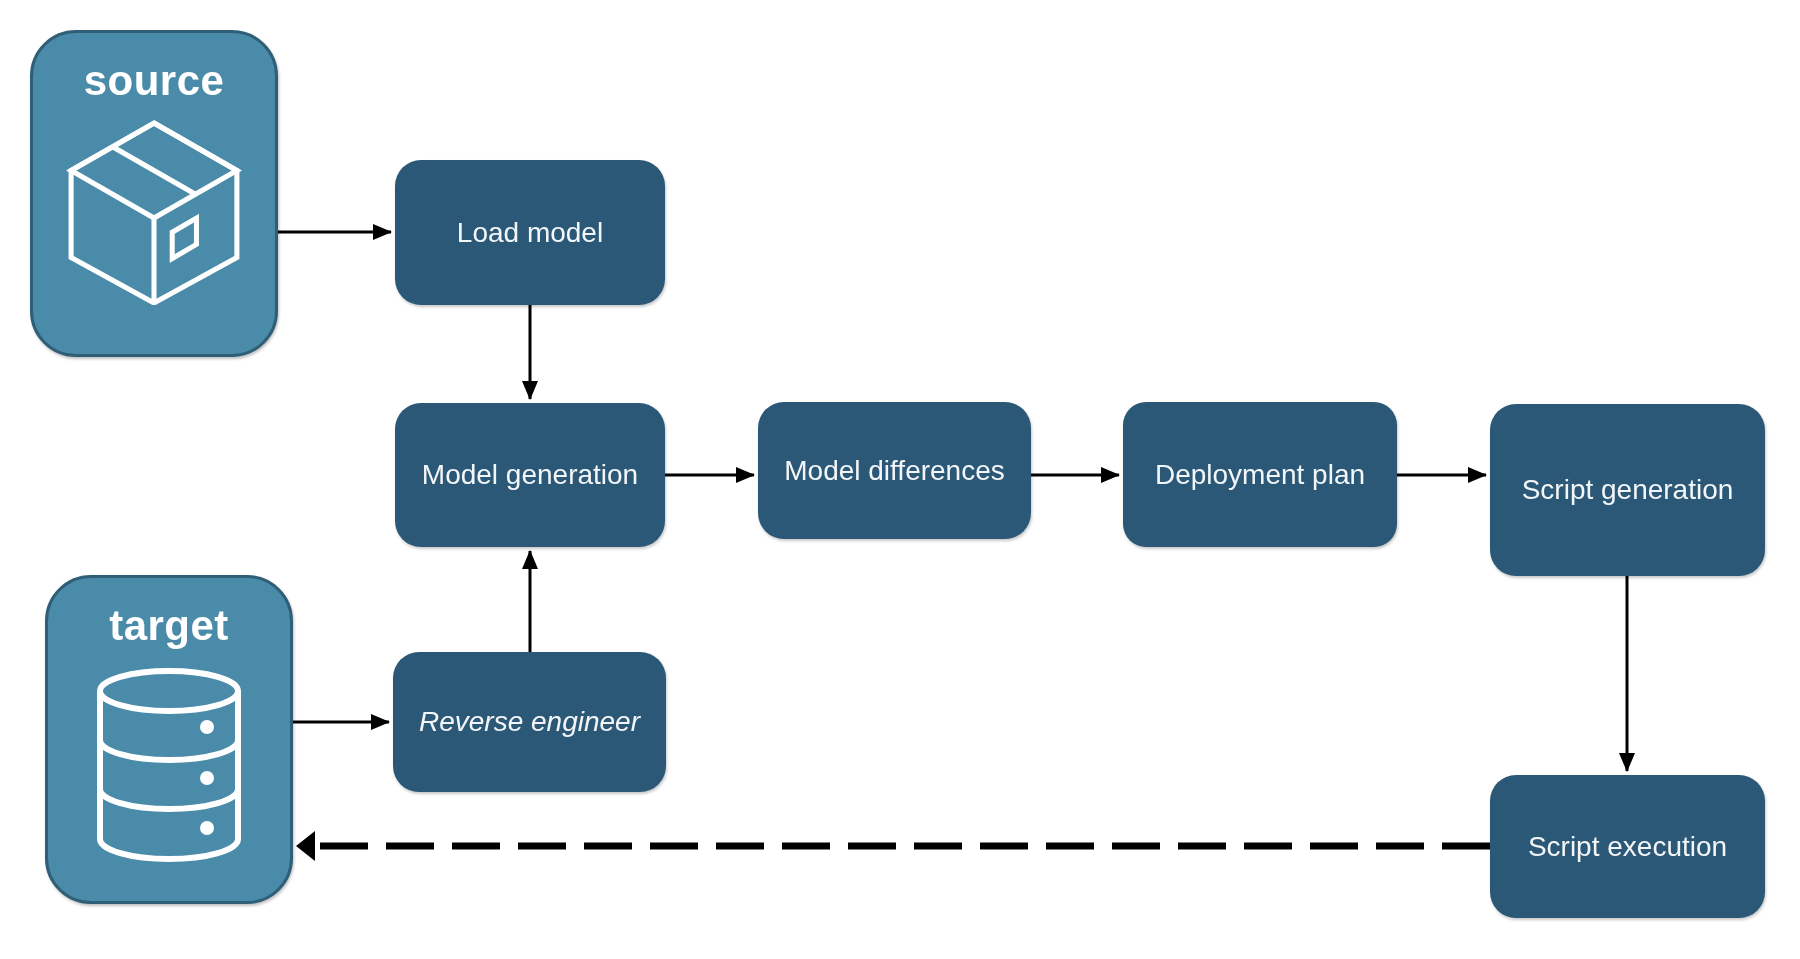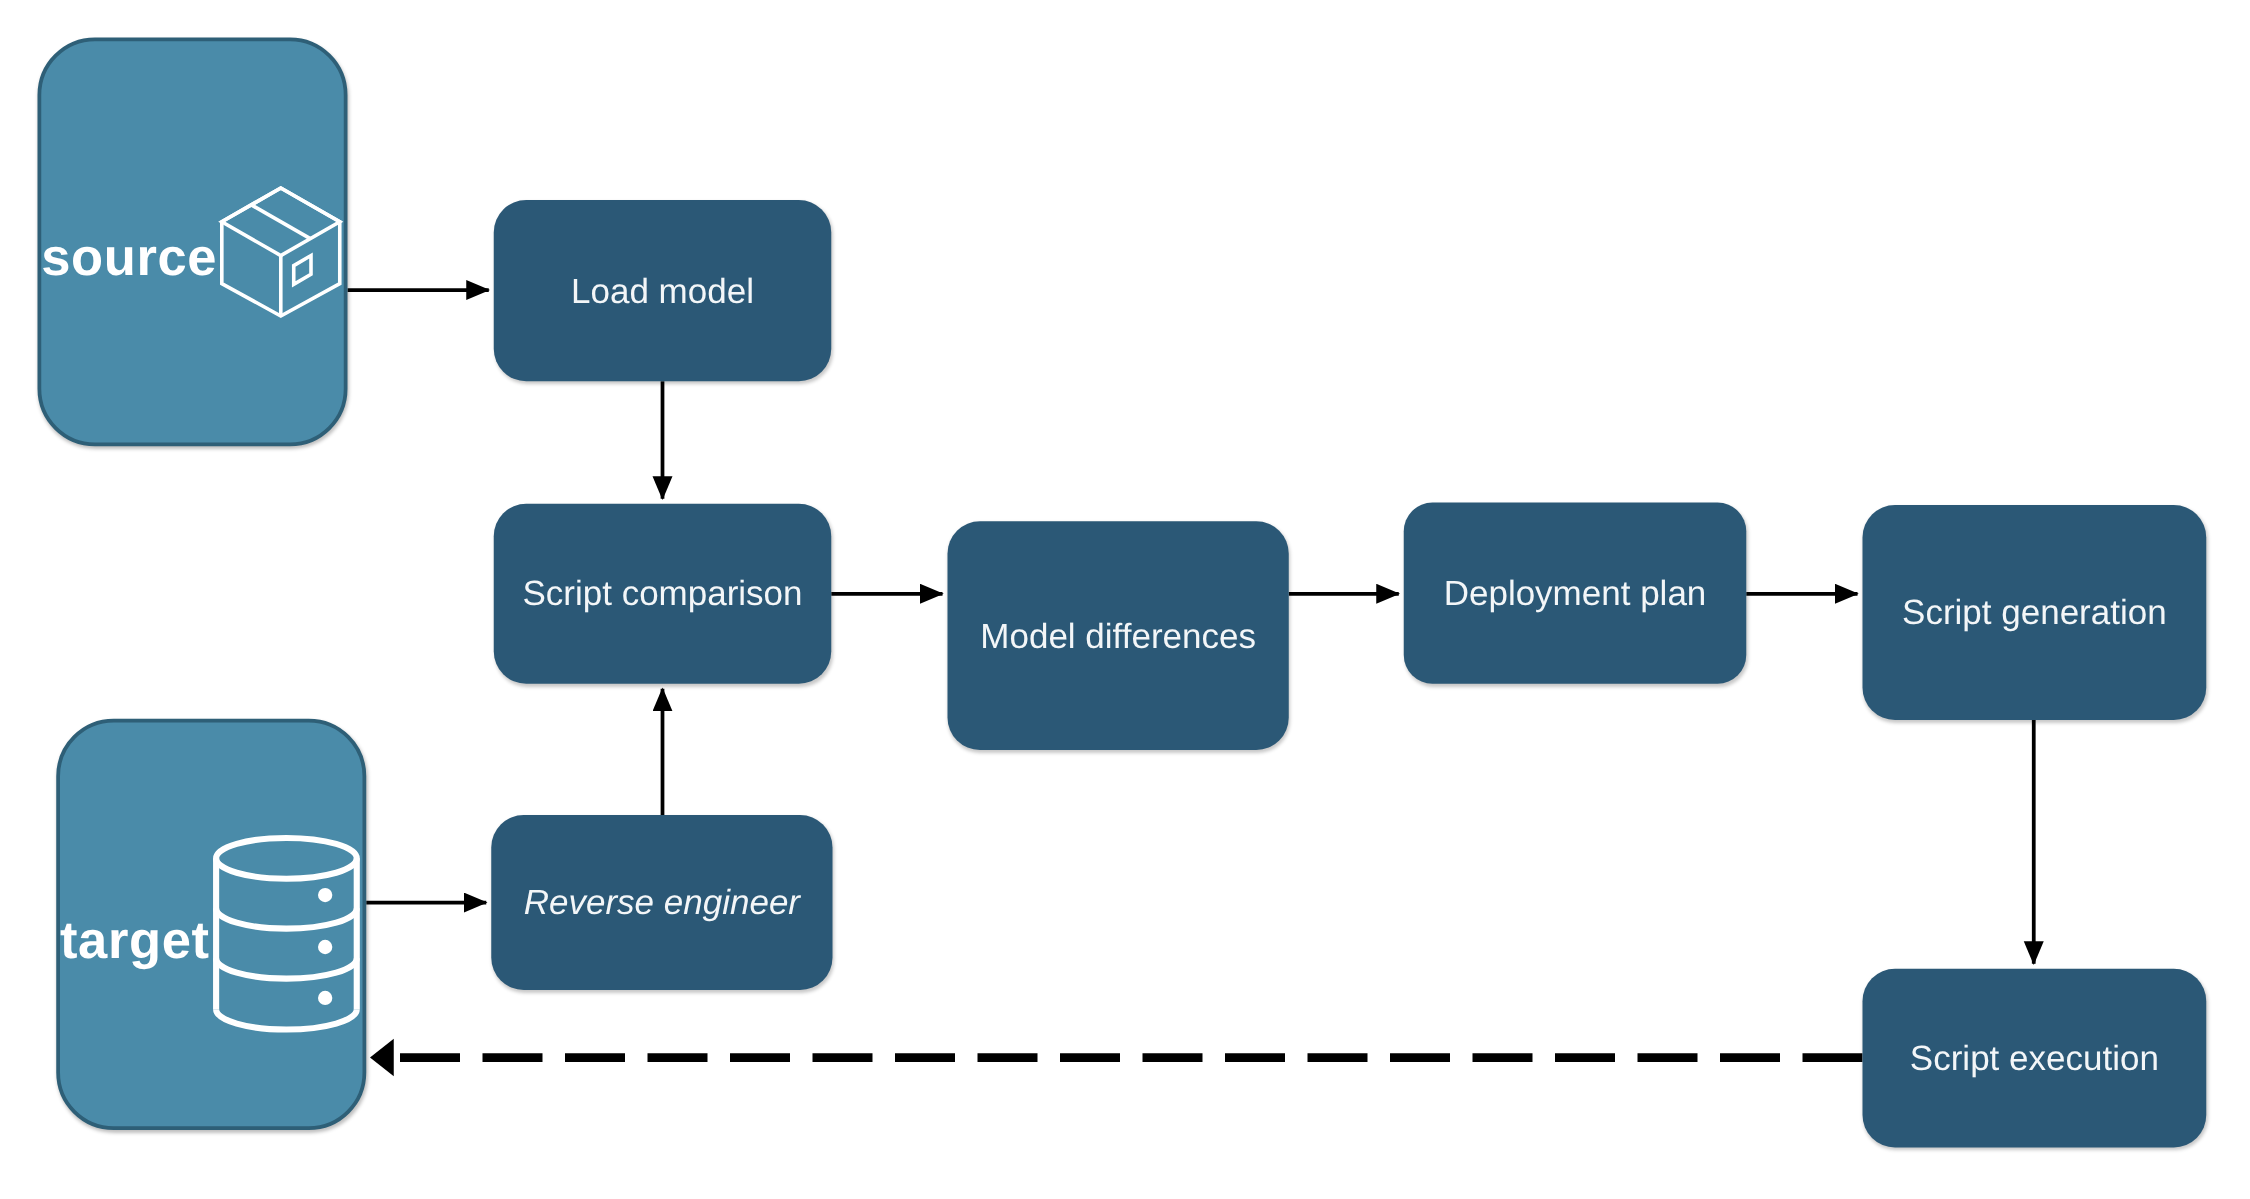--- a/index.html
+++ b/index.html
@@ -21,21 +21,21 @@
   .arrow-layer{
     position:absolute;left:0;top:0;width:1800px;height:959px;
     pointer-events:none;
   }
   .endpoint{
     position:absolute;
     background:var(--endpoint-fill);
     border:3px solid var(--endpoint-border);
     border-radius:46px;
     box-sizing:border-box;
-    display:flex;align-items:center;
+    display:flex;flex-direction:column;align-items:center;
     box-shadow:1px 2px 3px rgba(0,0,0,0.25);
   }
   .endpoint-label{
     color:#FFFFFF;
     font-size:42px;
     font-weight:700;
     margin-top:24px;
     letter-spacing:0.5px;
   }
   .endpoint-icon{margin-top:14px;}
@@ -50,21 +50,21 @@
     line-height:1.28;
     box-sizing:border-box;
     padding:8px 18px;
     box-shadow:1px 2px 3px rgba(0,0,0,0.22);
   }
   
   .node-source{left:30px;top:30px;width:248px;height:327px;}
   .node-target{left:45px;top:575px;width:248px;height:329px;}
   .node-load-model{left:395px;top:160px;width:270px;height:145px;}
   .node-model-comparison{left:395px;top:403px;width:270px;height:144px;}
-  .node-model-differences{left:758px;top:402px;width:273px;height:183px;margin-top:15px;}
+  .node-model-differences{left:758px;top:402px;width:273px;height:137px;}
   .node-deployment-plan{left:1123px;top:402px;width:274px;height:145px;border-radius:23px;}
   .node-script-generation{left:1490px;top:404px;width:275px;height:172px;}
   .node-reverse-engineer{left:393px;top:652px;width:273px;height:140px;font-style:italic;}
   .node-script-execution{left:1490px;top:775px;width:275px;height:143px;}
 </style>
 </head>
 <body>
 
 <div class="canvas">
 
@@ -113,21 +113,21 @@
       <circle cx="113" cy="62" r="7" fill="#FFFFFF" stroke="none"></circle>
       <circle cx="113" cy="113" r="7" fill="#FFFFFF" stroke="none"></circle>
       <circle cx="113" cy="163" r="7" fill="#FFFFFF" stroke="none"></circle>
     </svg>
   </div>
 
   <div class="step node-load-model">
     <span>Load model</span>
   </div>
   <div class="step node-model-comparison">
-    <span>Script comparison</span>
+    <span>Model generation</span>
   </div>
   <div class="step node-model-differences">
     <span>Model differences</span>
   </div>
   <div class="step node-deployment-plan">
     <span>Deployment plan</span>
   </div>
   <div class="step node-script-generation">
     <span>Script generation</span>
   </div>

